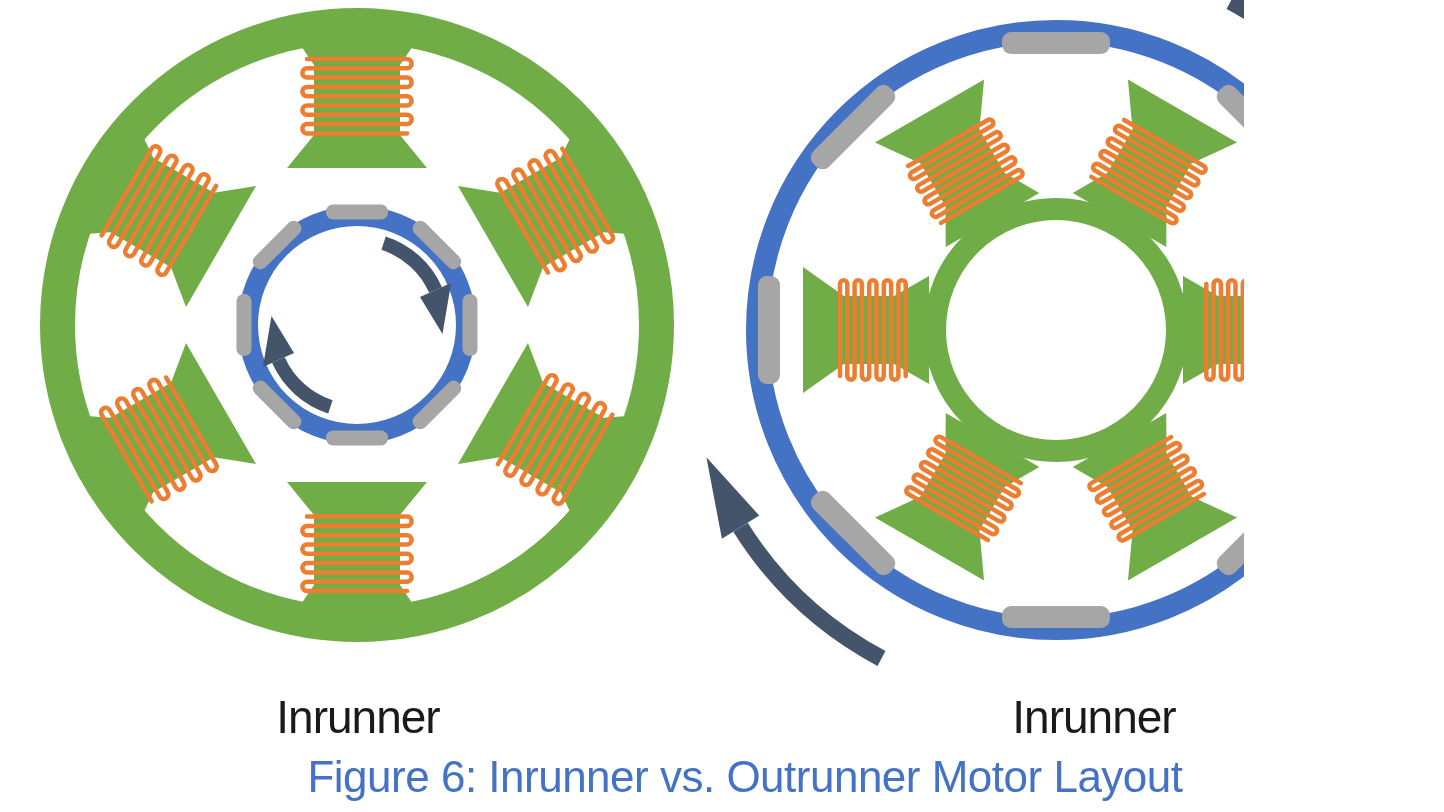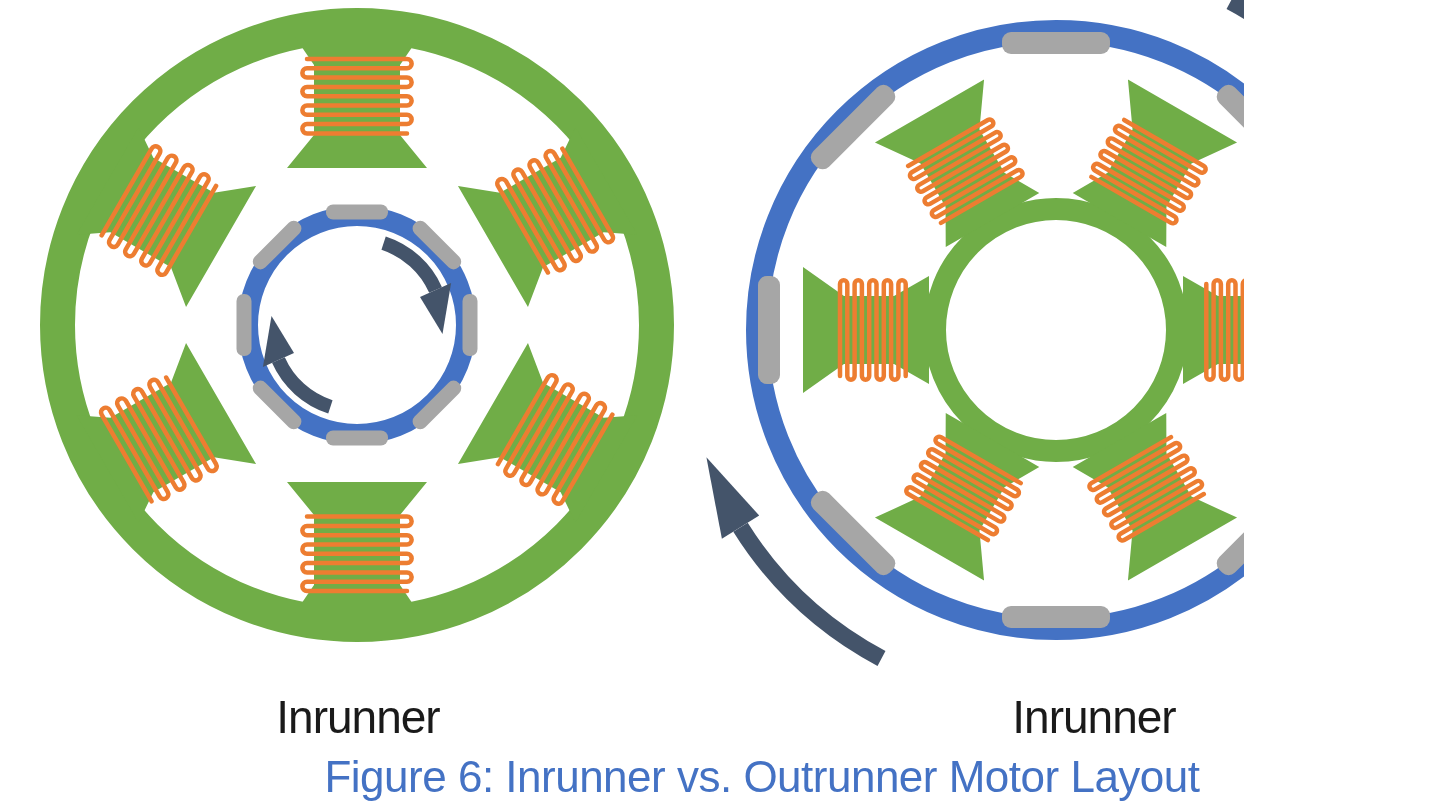--- a/index.html
+++ b/index.html
@@ -100,14 +100,14 @@
     <use href="#magnet-out" transform="rotate(315)"></use>
 
     <use href="#arrow-out" transform="rotate(0)"></use>
     <use href="#arrow-out" transform="rotate(180)"></use>
   </svg>
 
   <div class="motor-label" style="left:358px;top:690px">Inrunner</div>
 
   <div class="motor-label" style="left:1094px;top:690px">Inrunner</div>
 
-  <div class="caption" style="left:762px;top:752px">Figure 6: Inrunner vs. Outrunner Motor Layout</div>
+  <div class="caption" style="left:745px;top:752px">Figure 6: Inrunner vs. Outrunner Motor Layout</div>
 </div>
 
 </body></html>

